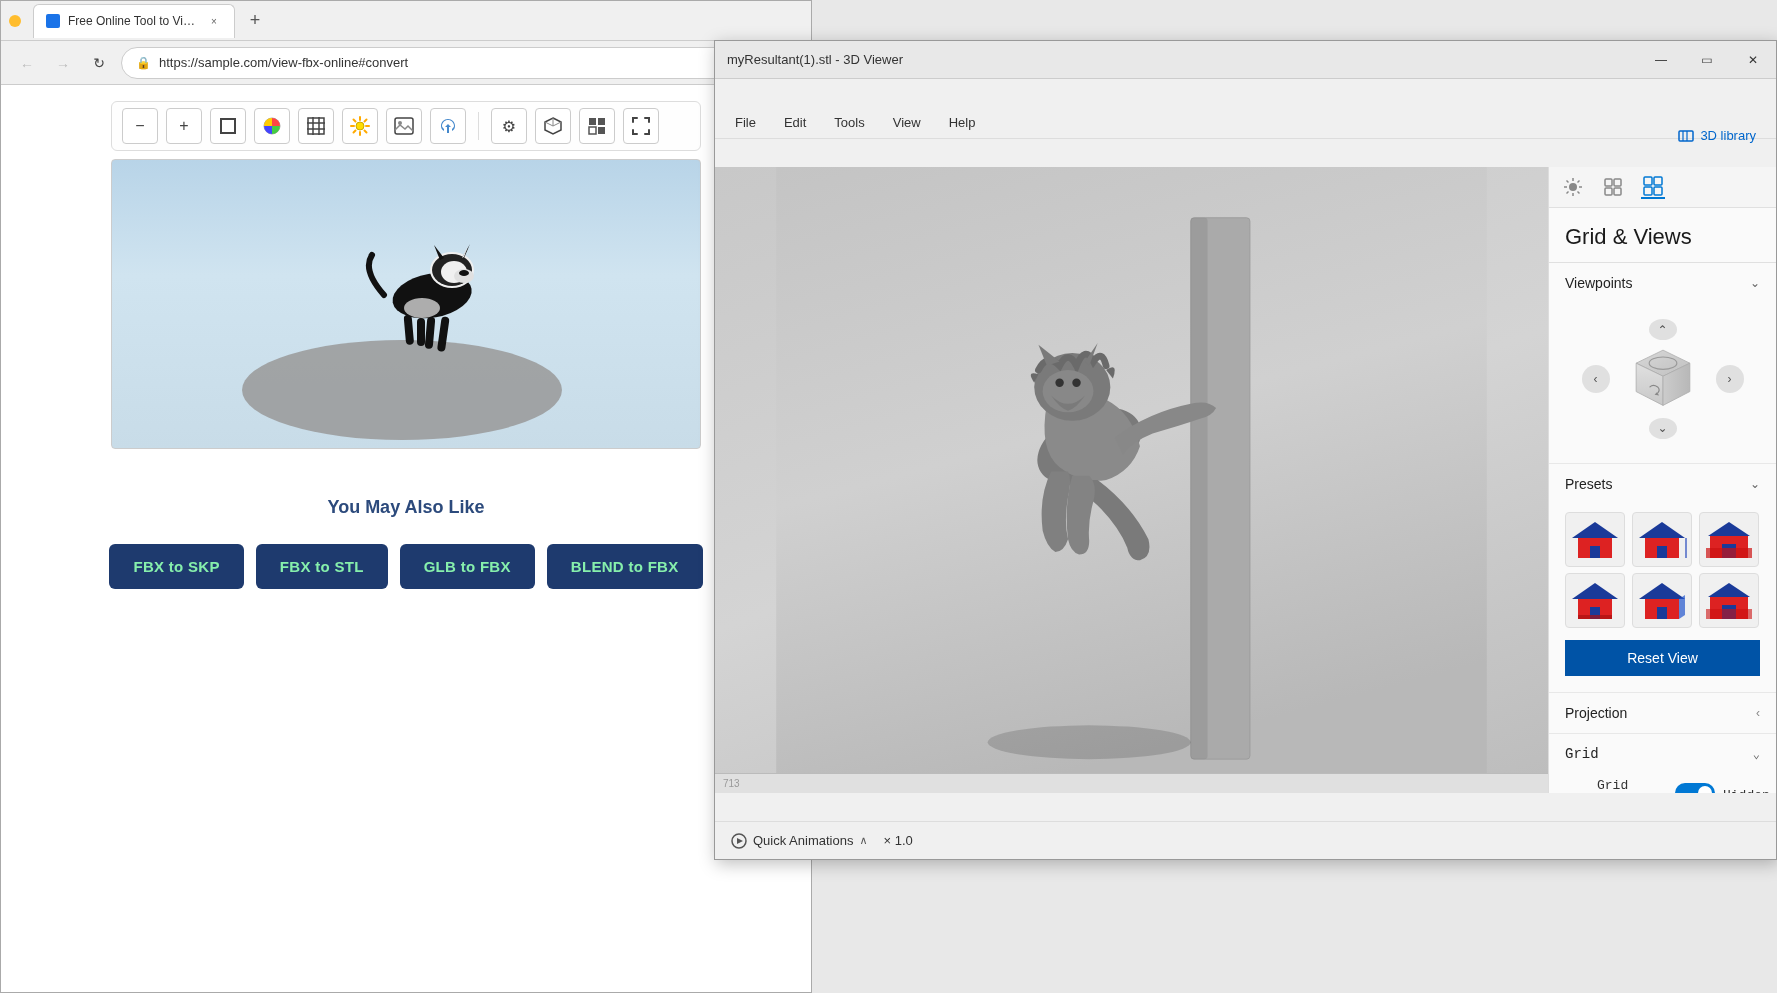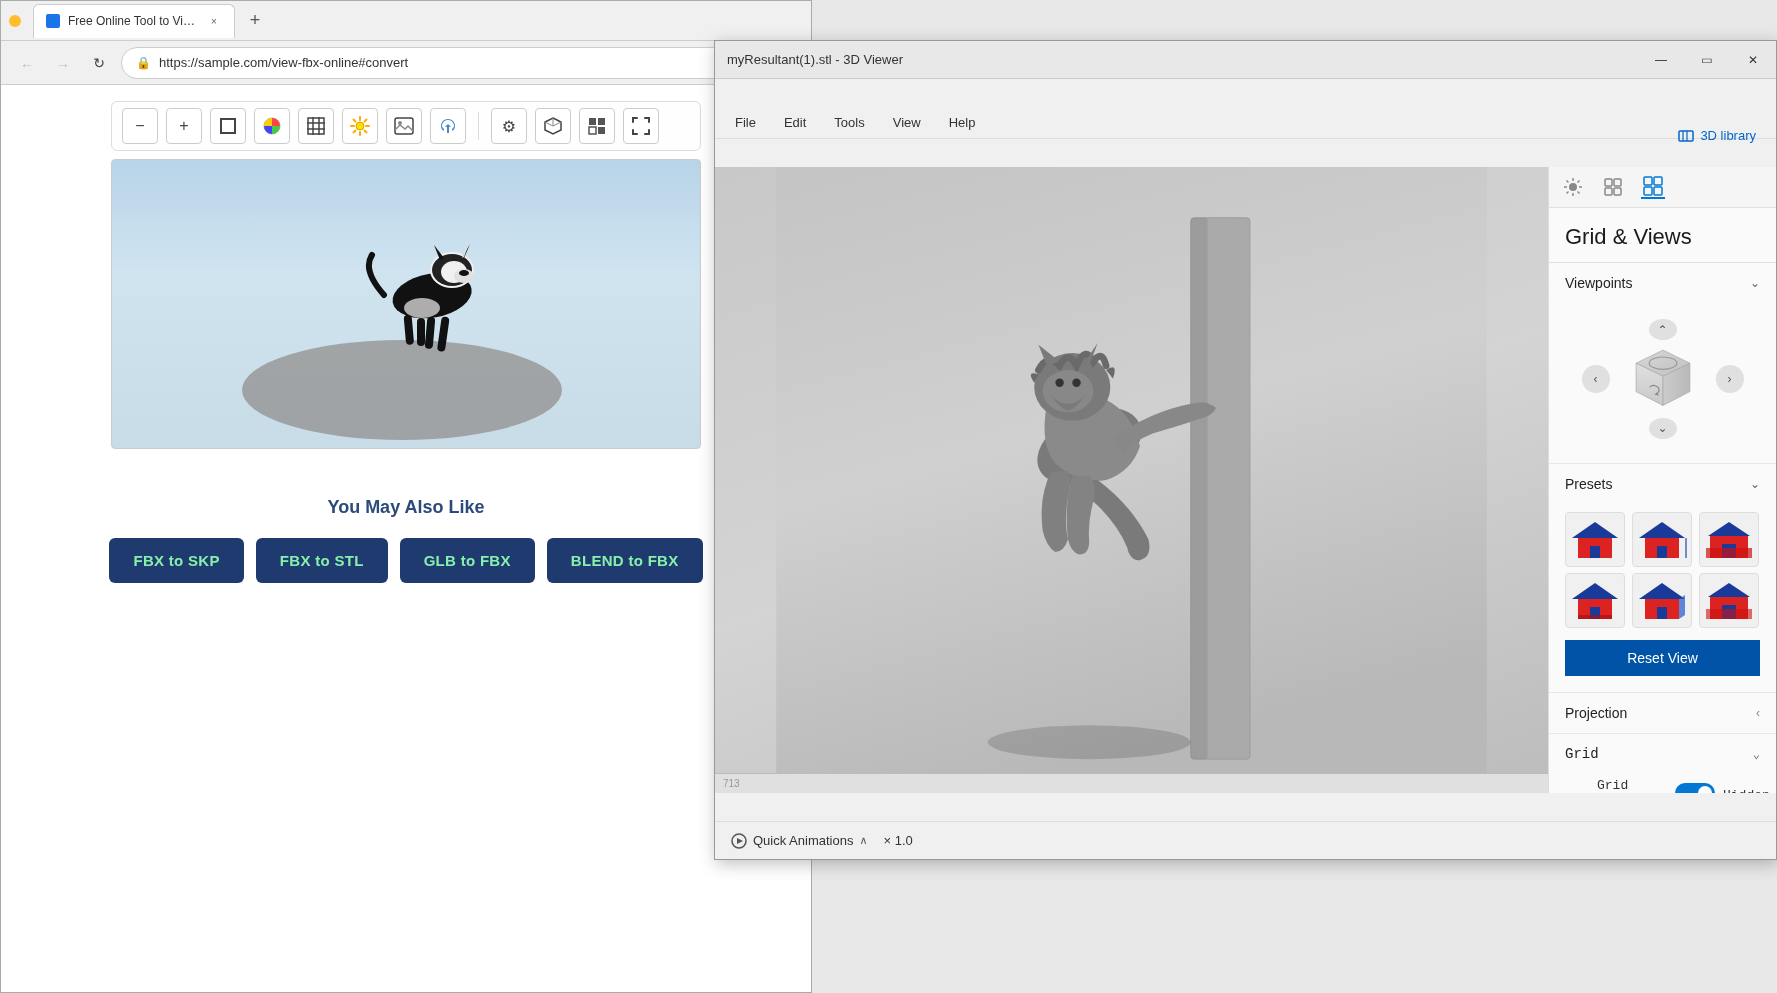--- a/index.html
+++ b/index.html
@@ -183,21 +183,21 @@
     
     .suggestions-section {
       margin-top: 48px;
       text-align: center;
       width: 100%;
     }
     .suggestions-title {
       font-size: 18px;
       font-weight: 600;
       color: #2c4a7c;
-      margin-bottom: 20px;
+      margin-bottom: 26px;
     }
     .suggestions-buttons {
       display: flex;
       gap: 12px;
       justify-content: center;
     }
     .suggestion-btn {
       background: #1e3a6e;
       color: #86efac;
       border: none;

